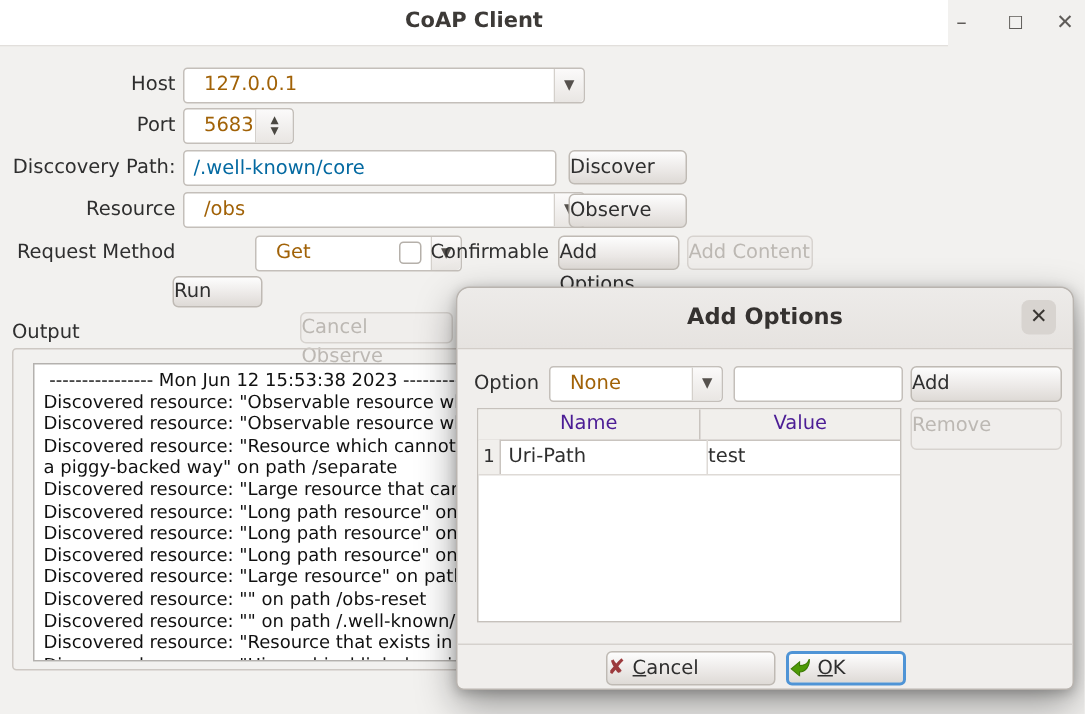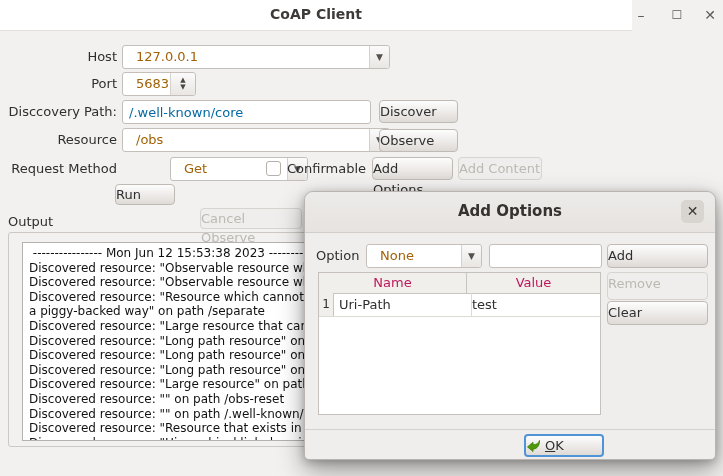--- a/index.html
+++ b/index.html
@@ -71,21 +71,21 @@
   }
   .dlg-title{position:absolute;left:0;right:0;top:10px;text-align:center;font-weight:bold;font-size:15px;color:#353230;}
   .dlg-close{
     position:absolute;right:11px;top:8px;width:23px;height:23px;border-radius:5px;
     background:#d8d4d0;color:#3a3733;text-align:center;line-height:22px;font-size:14px;cursor:default;
   }
   .dlg-sep{position:absolute;left:0;right:0;top:237px;height:1px;background:#d5d1cd;}
   
   .opt-table{position:absolute;left:13px;top:80px;width:283px;height:143px;box-sizing:border-box;background:#ffffff;border:1px solid #c6c1bc;}
   .th-row{position:absolute;left:0;top:0;right:0;height:20px;background:linear-gradient(#f6f5f3,#ecea e7);background:#f1efec;border-bottom:1px solid #c9c4bf;}
-  .th{position:absolute;top:0;height:20px;line-height:20px;text-align:center;font-size:13px;color:#be185d;}
+  .th{position:absolute;top:0;height:20px;line-height:20px;text-align:center;font-size:13px;color:#4c1d95;}
   .th-name{left:0;width:147px;border-right:1px solid #c9c4bf;}
   .th-value{left:148px;right:0;}
   .tr1{position:absolute;left:0;top:20px;right:0;height:23px;border-bottom:1px solid #dedad6;}
   .td-num{position:absolute;left:0;top:0;width:14px;height:23px;background:#f1efec;border-right:1px solid #c9c4bf;text-align:center;line-height:23px;font-size:12px;color:#2f2f2f;}
   .td-name{position:absolute;left:15px;top:0;width:132px;height:23px;border-right:1px solid #dedad6;line-height:23px;padding-left:5px;font-size:13px;}
   .td-value{position:absolute;left:153px;top:0;right:0;height:23px;line-height:23px;font-size:13px;}
   
   .icon-x{color:#9c3a3d;font-weight:bold;font-size:14px;margin-right:5px;}
   .okbtn{border:2px solid #4f94d6;line-height:19px;}
   u{text-decoration:underline;}
@@ -163,21 +163,23 @@
       <div class="th th-value">Value</div>
     </div>
     <div class="tr1">
       <div class="td-num">1</div>
       <div class="td-name">Uri-Path</div>
       <div class="td-value">test</div>
     </div>
   </div>
 
   <div class="btn disabled" style="left:302px;top:80px;width:101px;height:28px;line-height:22px;">Remove</div>
-  <div class="btn" style="left:302px;top:109px;width:101px;height:24px;line-height:22px;">Clear</div>
 
   <div class="dlg-sep"></div>
+  <div class="btn" style="left:99px;top:242px;width:113px;height:23px;">
+    <span class="icon-x">✘</span><u>C</u><span>ancel</span>
+  </div>
   <div class="btn okbtn" style="left:219px;top:242px;width:80px;height:23px;">
     <svg width="15" height="13" viewBox="0 0 16 14" style="vertical-align:-2px;margin-right:4px;">
       <path d="M1.5 8.5 L7.5 3.5 L7.5 6.2 C11 6.2 13.5 4.5 14.5 1.5 C14.8 6.5 12 10.8 7.5 10.8 L7.5 13.5 Z" fill="#4e9a06" stroke="#3c7a04" stroke-width="0.8"></path>
     </svg><u>O</u><span>K</span>
   </div>
 </div>
 
 </body></html>

